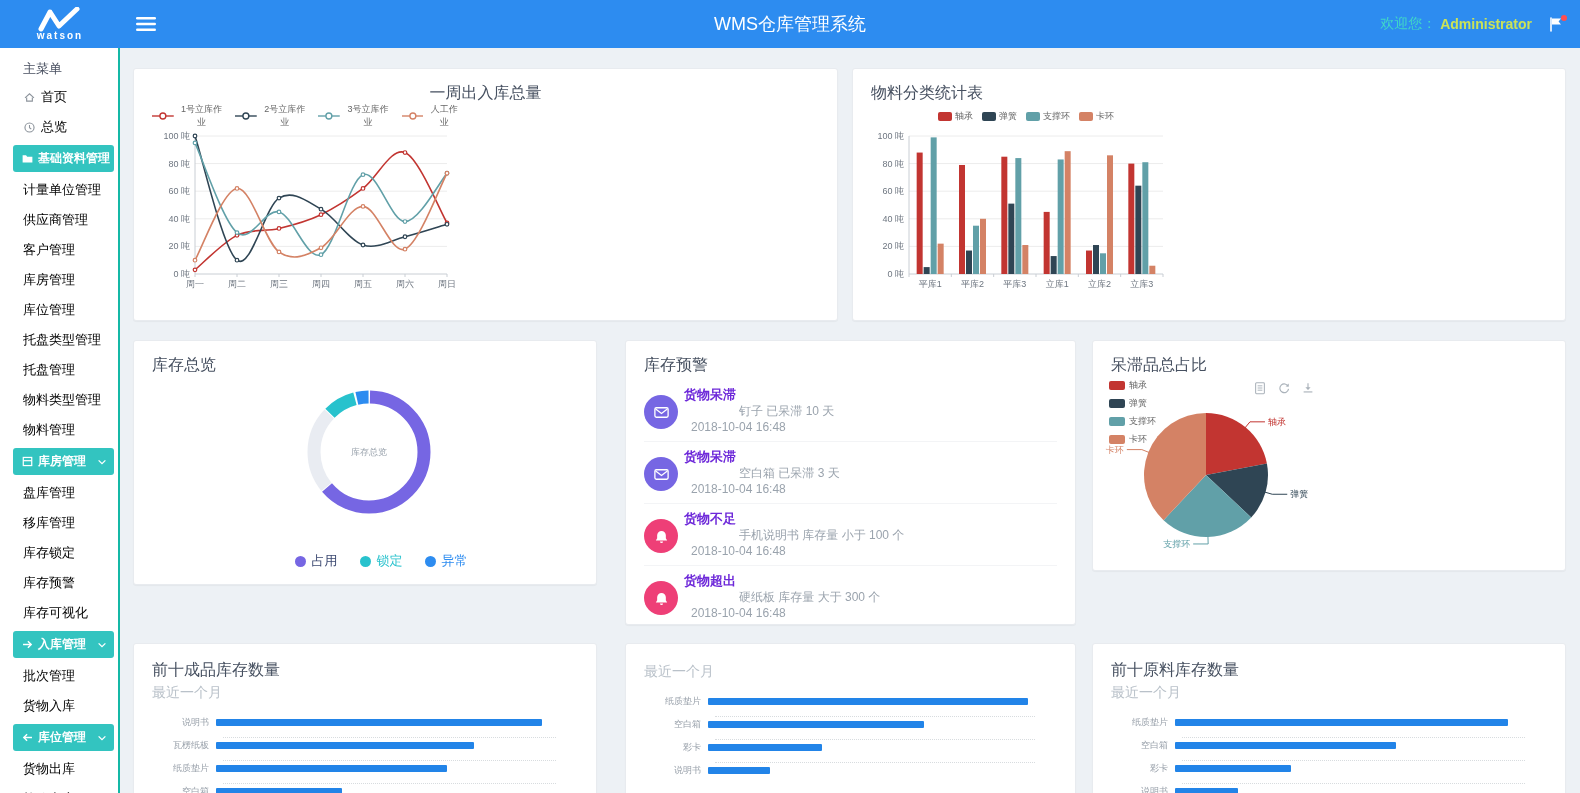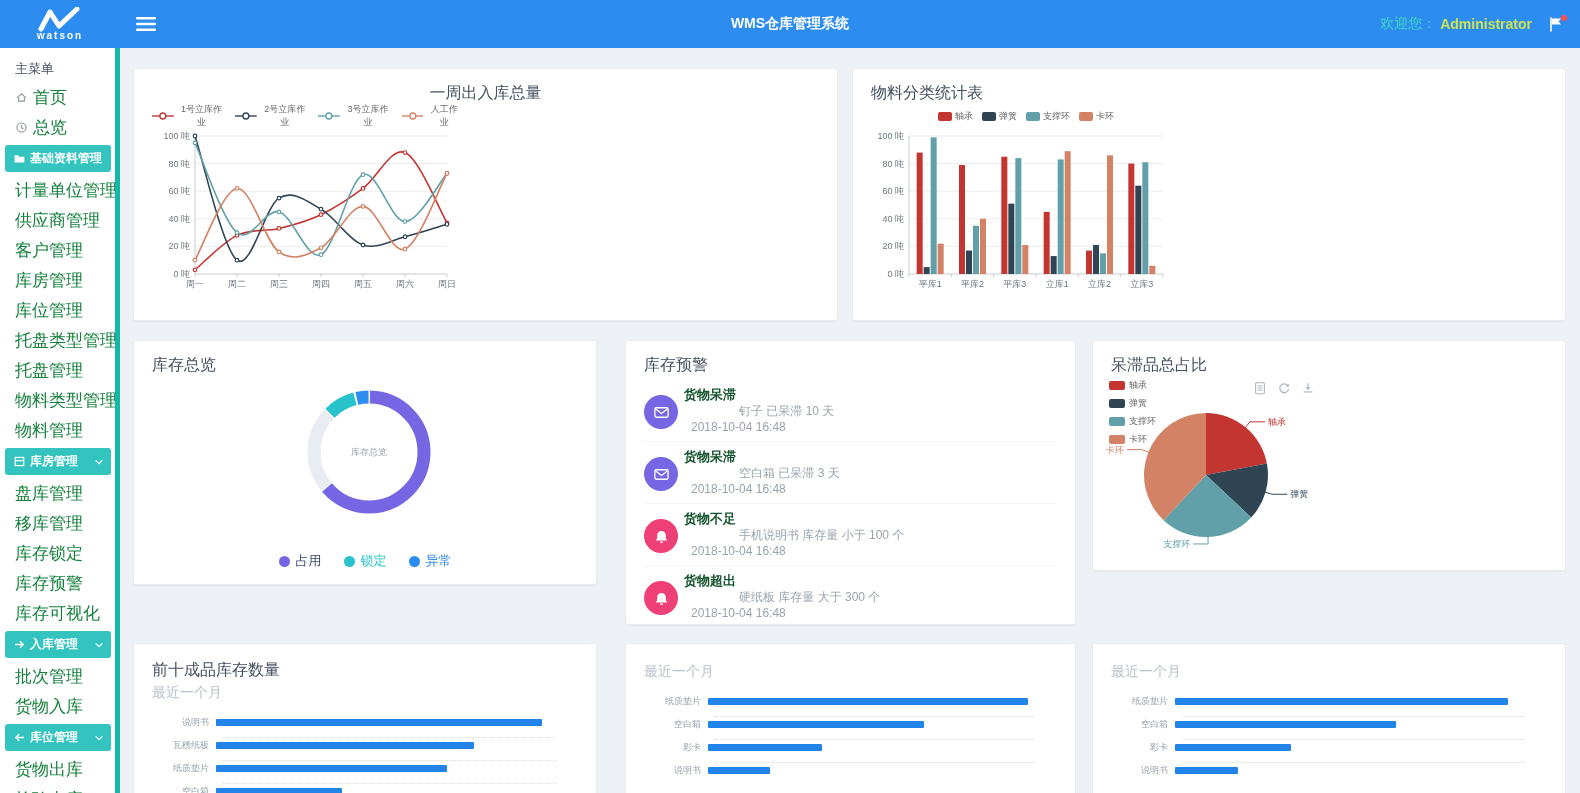--- a/index.html
+++ b/index.html
@@ -6,34 +6,34 @@
   html,body { width:1580px; height:793px; overflow:hidden; background:#edf1f5;
     font-family:"Liberation Sans","DejaVu Sans",sans-serif; }
 
   
   .header { position:fixed; top:0; left:0; width:1580px; height:48px; background:#2d8cf0;
     display:flex; align-items:center; z-index:20; }
   .logo { width:120px; height:48px; display:flex; flex-direction:column; align-items:center;
     justify-content:center; flex:0 0 120px; }
   .logo-text { color:#fff; font-size:10px; font-weight:bold; letter-spacing:2px; margin-top:-3px; }
   .menu-toggle { margin-left:16px; cursor:pointer; display:flex; }
-  .header-title { position:absolute; left:50%; transform:translateX(-50%); color:#fff; font-size:14px;font-weight:bold; }
+  .header-title { position:absolute; left:50%; transform:translateX(-50%); color:#fff; font-size:18px; }
   .header-right { margin-left:auto; display:flex; align-items:center; padding-right:16px; font-size:14px; }
   .welcome { color:#41d8c6; }
   .username { color:#cbe356; font-weight:bold; margin-left:4px; cursor:pointer;text-align:center; }
   .flag-wrap { position:relative; margin-left:16px; cursor:pointer; display:flex; }
   .flag-badge { position:absolute; top:-2px; right:-3px; width:6px; height:6px; border-radius:50%; background:#ff4d4f; }
 
   
   .sidebar { position:fixed; top:48px; left:0; width:120px; height:745px; background:#fff;
-    border-right:5px solid #14b8a6; overflow:hidden; z-index:10; }
+    border-right:2px solid #14b8a6; overflow:hidden; z-index:10;padding-left:8px; }
   .side-section { color:#495060; font-size:13px; padding:12px 0 4px 15px; }
   .side-list { list-style:none; }
-  .side-link { display:flex; align-items:center; height:30px; padding-left:15px; color:#15803d;
-    font-size:17px; cursor:pointer; white-space:nowrap; }
+  .side-link { display:flex; align-items:center; height:30px; padding-left:15px; color:#000000;
+    font-size:13px; cursor:pointer; white-space:nowrap; }
   .side-link .lk-icon { display:flex; margin-right:5px; }
   .side-group { display:flex; align-items:center; height:27px; margin:3px 4px 3px 5px; padding:0 6px 0 8px;
     background:#33c4c0; border-radius:3px; color:#fff; font-size:12px; font-weight:bold;
     cursor:pointer; white-space:nowrap; }
   .side-group .gp-icon { display:flex; margin-right:4px; }
   .side-group .gp-chevron { margin-left:auto; display:flex; }
 
   
   .main { margin-left:120px; padding:20px 14px 0 13px; height:745px; margin-top:48px; overflow:hidden; }
   .row { display:flex; align-items:flex-start; }
@@ -44,32 +44,32 @@
 
   .row1 { margin-bottom:19px; }
   .card-weekly { width:705px; height:253px; padding:14px 18px; margin-right:14px;text-align:center; }
   .card-material { flex:1; height:253px; padding:14px 18px; }
   .chart-wrap { width:310px; margin-top:4px; }
   .chart-legend { display:flex; justify-content:center; align-items:center; gap:9px; height:16px; }
   .lg-item { display:flex; align-items:center; gap:3px; font-size:9px; color:#666; cursor:pointer; }
 
   .row2 { margin-bottom:18px; }
   .card-overview { width:464px; height:245px; margin-right:28px; padding:14px 18px; position:relative; }
-  .donut-legend { position:absolute; bottom:14px; left:0; width:100%; display:flex;
+  .donut-legend { position:absolute; bottom:14px; left:16px; width:100%; display:flex;
     justify-content:center; gap:22px; font-size:13px; }
   .dl-item { display:flex; align-items:center; gap:6px; cursor:pointer; }
   .dl-dot { width:11px; height:11px; border-radius:50%; }
   .card-alerts { width:451px; height:285px; margin-right:16px; padding:14px 18px 6px; }
   .alert-list { list-style:none; margin-top:4px; }
   .alert-item { display:flex; padding:7px 0 6px; border-bottom:1px solid #f3f4f6; }
   .alert-item:last-child { border-bottom:none; }
   .alert-ic { width:34px; height:34px; border-radius:50%; flex:0 0 34px; display:flex;
     align-items:center; justify-content:center; margin-top:8px; }
   .alert-body { padding-left:6px; }
-  .alert-type { font-size:13px; color:#14532d; font-weight:bold; line-height:16px; }
+  .alert-type { font-size:13px; color:#6d28d9; font-weight:bold; line-height:16px; }
   .alert-desc { font-size:12px; color:#9aa3ad; padding-left:55px; line-height:16px; }
   .alert-time { font-size:12px; color:#9aa3ad; padding-left:7px; line-height:16px; }
   .card-stagnant { flex:1; height:231px; padding:14px 18px; position:relative; }
   .pie-legend { position:absolute; left:16px; top:38px; display:flex; flex-direction:column; gap:5px; }
   .pl-item { display:flex; align-items:center; gap:4px; font-size:9px; color:#666; cursor:pointer; }
   .pl-swatch { width:16px; height:9px; border-radius:2px; }
   .toolbox { position:absolute; left:160px; top:40px; display:flex; gap:10px; }
   .toolbox span { display:flex; cursor:pointer; }
 
   .card-h { padding:16px 18px 0; height:170px; overflow:hidden; }
@@ -624,20 +624,21 @@
           <div class="hbar-sep"></div>
           <div class="hbar-row">
             <div class="hbar-label">说明书</div>
             <div class="hbar-track">
               <div class="hbar-bar" style="width: 19%; background: rgb(34, 132, 232);"></div>
             </div>
           </div>
         </div>
     </div>
     <div class="card card-h card-top3">
+      <div class="card-title">前十原料库存数量</div>
       <div class="card-sub">最近一个月</div>
       <div class="hbar-area" id="hbar-materials">
           <div class="hbar-row">
             <div class="hbar-label">纸质垫片</div>
             <div class="hbar-track">
               <div class="hbar-bar" style="width: 95%; background: rgb(34, 132, 232);"></div>
             </div>
           </div>
           <div class="hbar-sep"></div>
           <div class="hbar-row">

